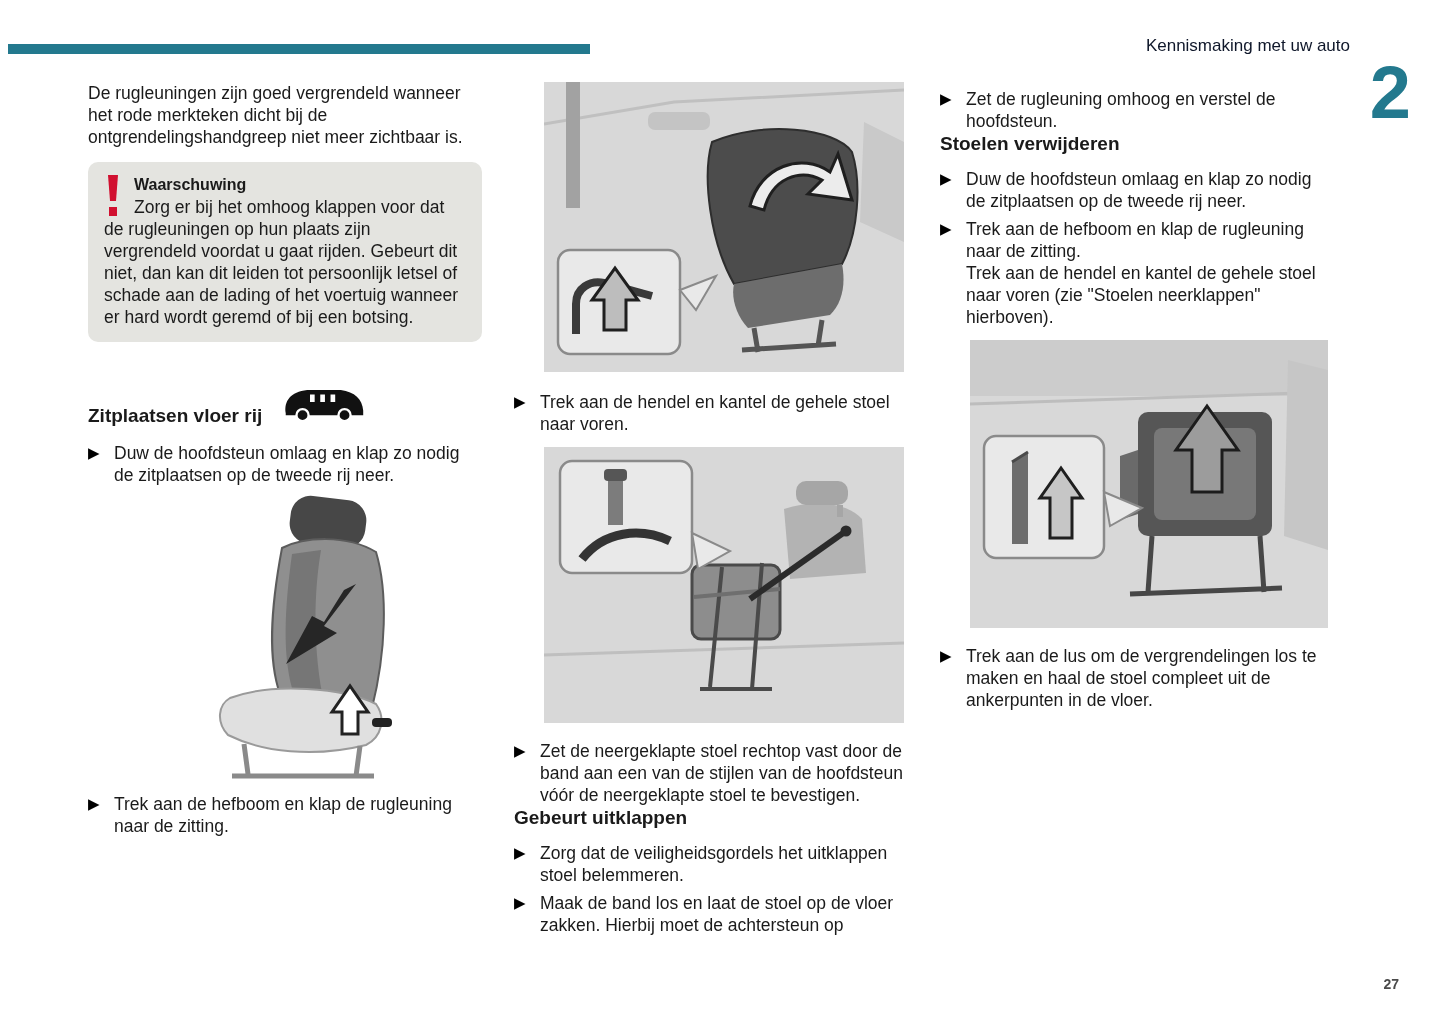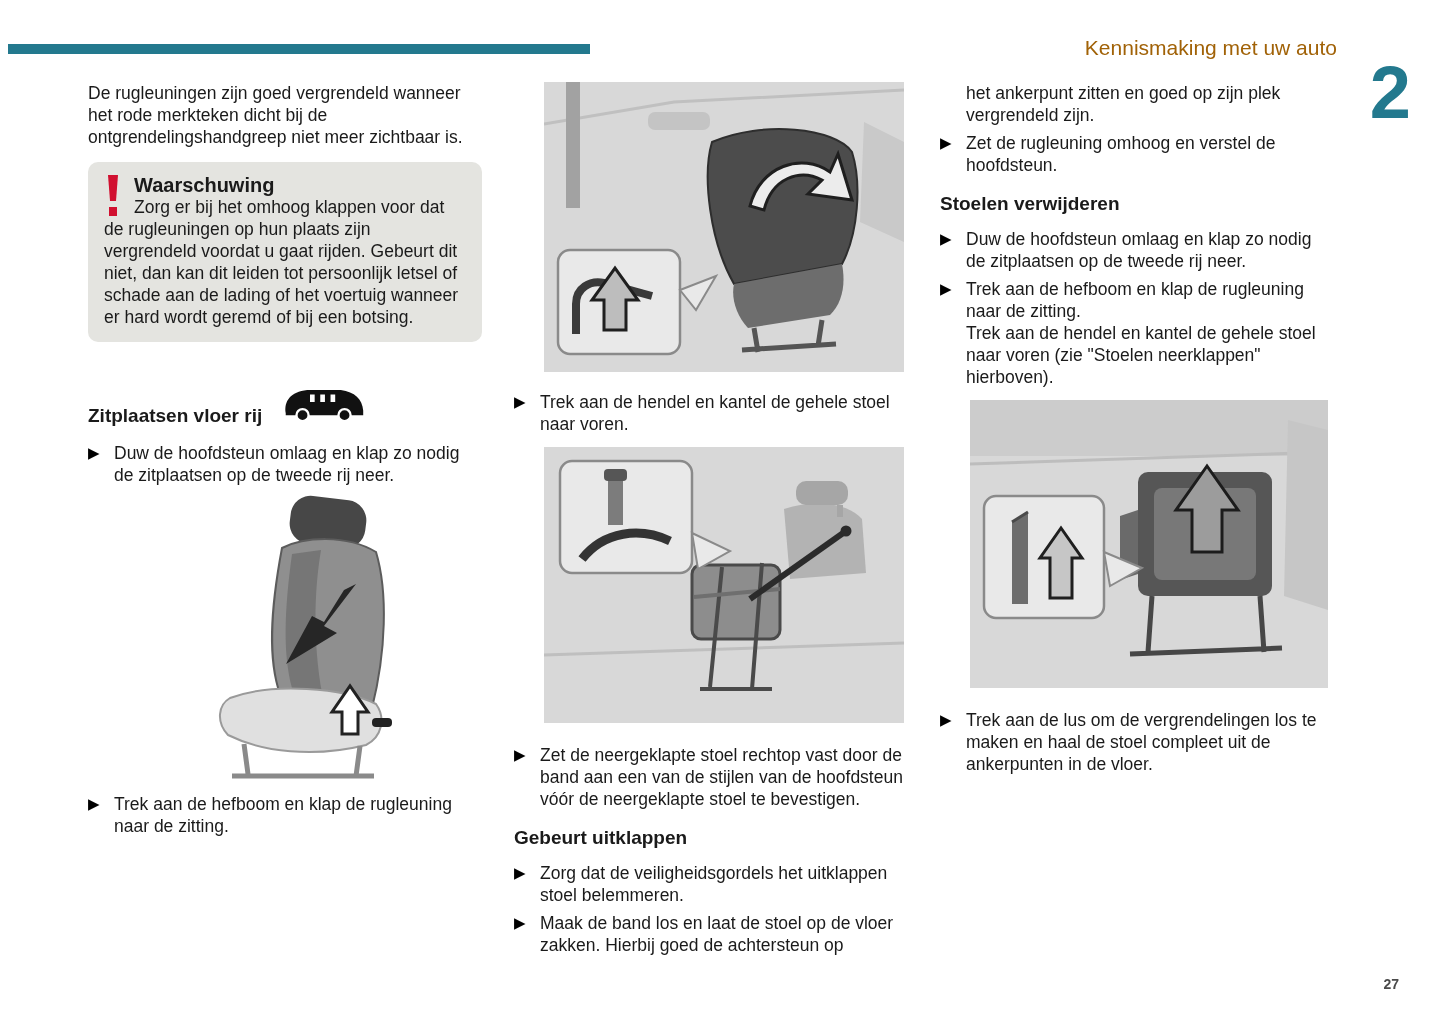--- a/index.html
+++ b/index.html
@@ -2,52 +2,52 @@
 <html><head>
 <meta charset="utf-8">
 <style>
   * { margin:0; padding:0; box-sizing:border-box; }
   html,body { background:#ffffff; }
   body {
     width:1445px; height:1018px; position:relative; overflow:hidden;
     font-family:"Liberation Sans", sans-serif; color:#1a1a1a;
   }
   .top-rule { position:absolute; left:8px; top:44px; width:582px; height:10px; background:#23798e; }
-  .header-title { position:absolute; top:36px; right:108px; font-size:21px; color:#a16207; }
+  .header-title { position:absolute; top:36px; right:95px; font-size:17px; color:#0f172a; }
   .chapter-num { position:absolute; top:56px; right:34px; font-size:74px; font-weight:bold; color:#23798e; line-height:1; }
   .page-num { position:absolute; right:46px; bottom:26px; font-size:14px; font-weight:bold; color:#4a4a4a; }
 
   .col { position:absolute; top:82px; font-size:17.5px; line-height:22px; }
   #col1 { left:88px;  width:394px; }
   #col2 { left:514px; width:392px; }
   #col3 { left:940px; width:392px; }
 
   .warning-box { background:#e4e4e0; border-radius:10px; padding:12px 16px 14px 16px; margin-top:14px; }
   .warn-icon { float:left; width:18px; height:44px; margin-right:12px; }
-  .warn-title { font-weight:bold; font-size:20px; line-height:22px; }
+  .warn-title { font-weight:bold; font-size:16px; line-height:22px; }
 
   .section-heading { display:flex; align-items:flex-end; gap:20px; font-weight:bold; font-size:19px; line-height:24px; }
   #col1 .section-heading { margin-top:42px; }
   .heading-text { display:inline-block; }
 
   .bullet { display:flex; margin-top:12px; }
   .bullet .marker { flex:0 0 26px; font-size:15px; line-height:22px; color:#000; }
   .bullet .btext { flex:1; }
   .btext .bline { display:block; }
   .indented { padding-left:26px; }
 
   .illus { display:block; }
   .illus-a { margin:6px 0 0 86px; }
   .illus-b { margin:0 0 0 30px; }
   .illus-c { margin:12px 0 0 30px; }
   .illus-d { margin:12px 0 0 30px; }
   .mt6  { margin-top:6px; }
   .mt8  { margin-top:8px; }
   .mt14 { margin-top:14px; }
-  .mt16 { margin-top:16px; }
+  .mt16 { }
 </style>
 </head>
 <body>
 
 <div class="page">
 
   <div class="top-rule"></div>
   <div class="header-title">Kennismaking met uw auto</div>
   <div class="chapter-num">2</div>
 
@@ -172,27 +172,26 @@
       <span class="heading-text">Gebeurt uitklappen</span>
     </div>
 
     <div class="bullet">
       <span class="marker">▶</span>
       <span class="btext">Zorg dat de veiligheidsgordels het uitklappen stoel belemmeren.</span>
     </div>
 
     <div class="bullet mt6">
       <span class="marker">▶</span>
-      <span class="btext">Maak de band los en laat de stoel op de vloer zakken. Hierbij goed de achtersteun op</span>
+      <span class="btext">Maak de band los en laat de stoel op de vloer zakken. Hierbij moet de achtersteun op</span>
     </div>
   </div>
 
   <div class="col" id="col3">
 
-    <p class="indented">het ankerpunt zitten en goed op zijn plek vergrendeld zijn.</p>
 
     <div class="bullet mt6">
       <span class="marker">▶</span>
       <span class="btext">Zet de rugleuning omhoog en verstel de hoofdsteun.</span>
     </div>
 
     <div class="section-heading mt16">
       <span class="heading-text">Stoelen verwijderen</span>
     </div>
 

